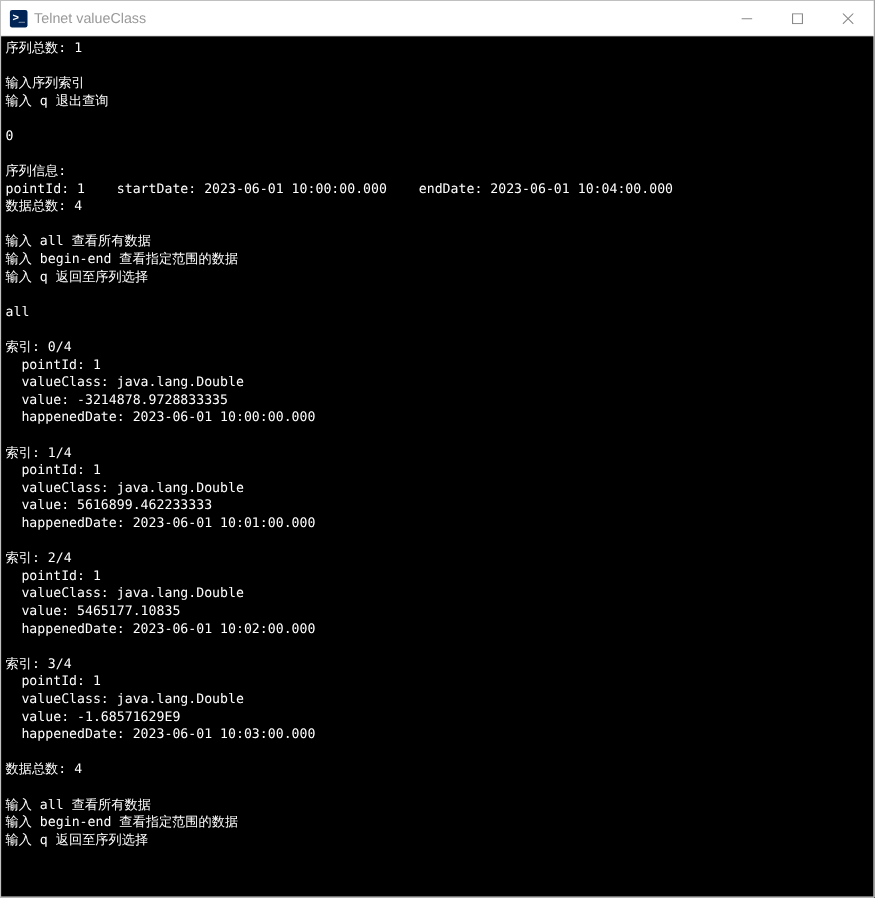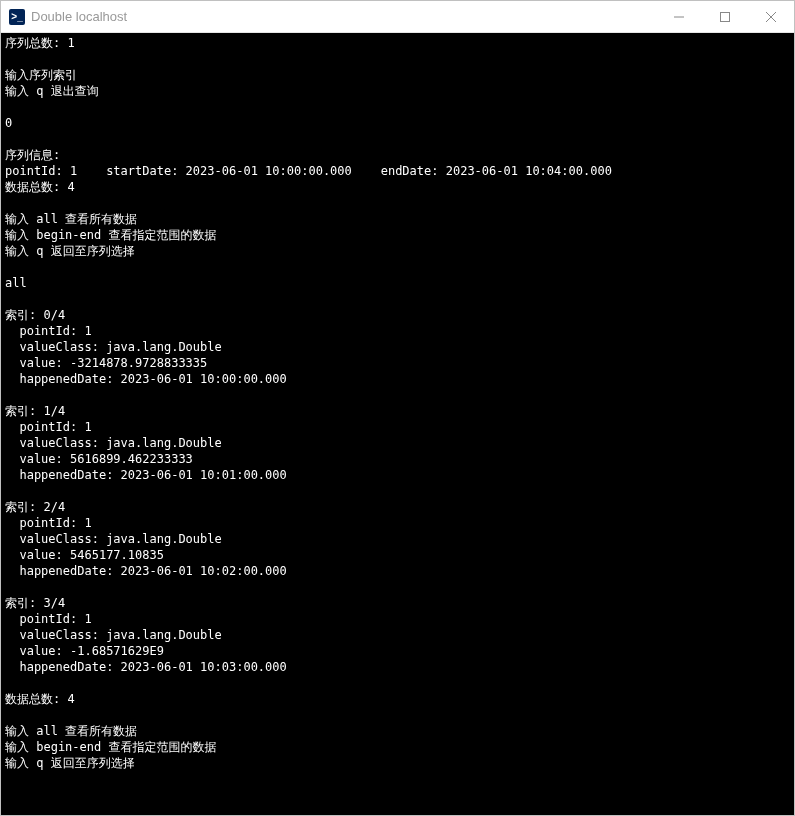--- a/index.html
+++ b/index.html
@@ -15,21 +15,21 @@
 </style>
 </head>
 <body>
 
 <div class="window">
   <div class="titlebar">
     <div class="title-left">
       <div class="ps-icon">
           <span>&gt;_</span>
         </div>
-      <span>Double localhost</span>
+      <span>Telnet valueClass</span>
     </div>
     <div class="win-controls">
       <button class="win-btn">
         <svg width="10" height="10" viewBox="0 0 10 10">
             <path d="M0 5 H10" stroke="#888" stroke-width="1"></path>
           </svg>
       </button>
       <button class="win-btn">
         <svg width="10" height="10" viewBox="0 0 10 10">
             <rect x="0.5" y="0.5" width="9" height="9" fill="none" stroke="#888" stroke-width="1"></rect>

